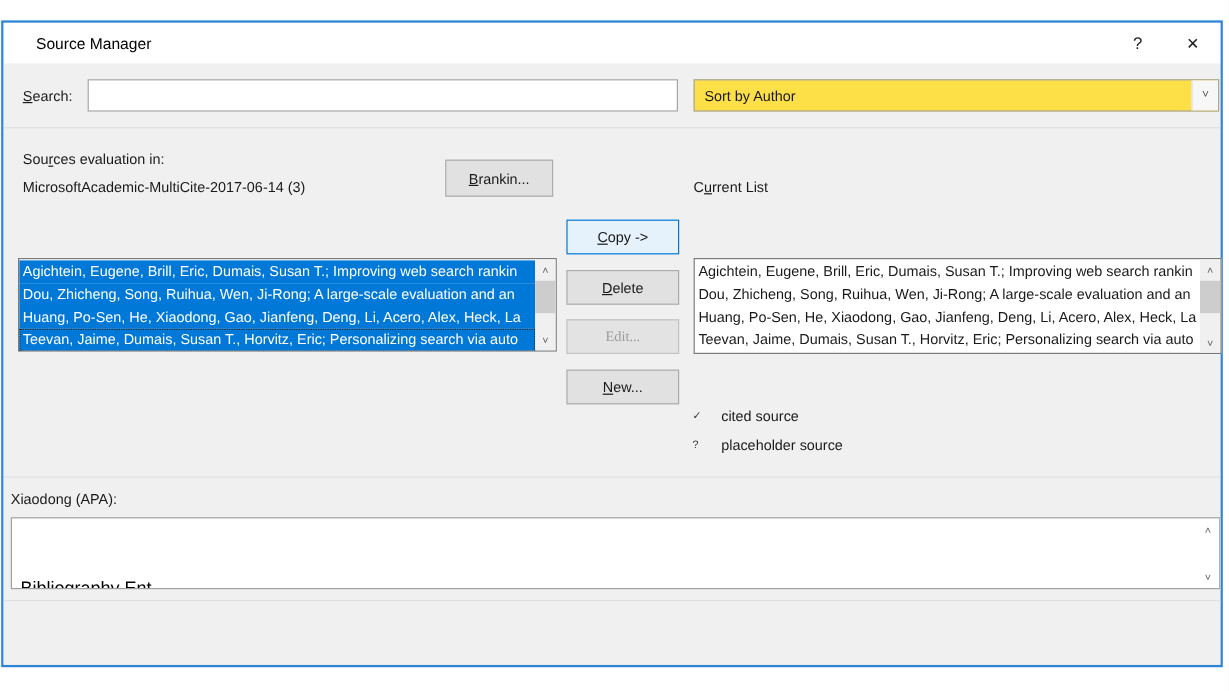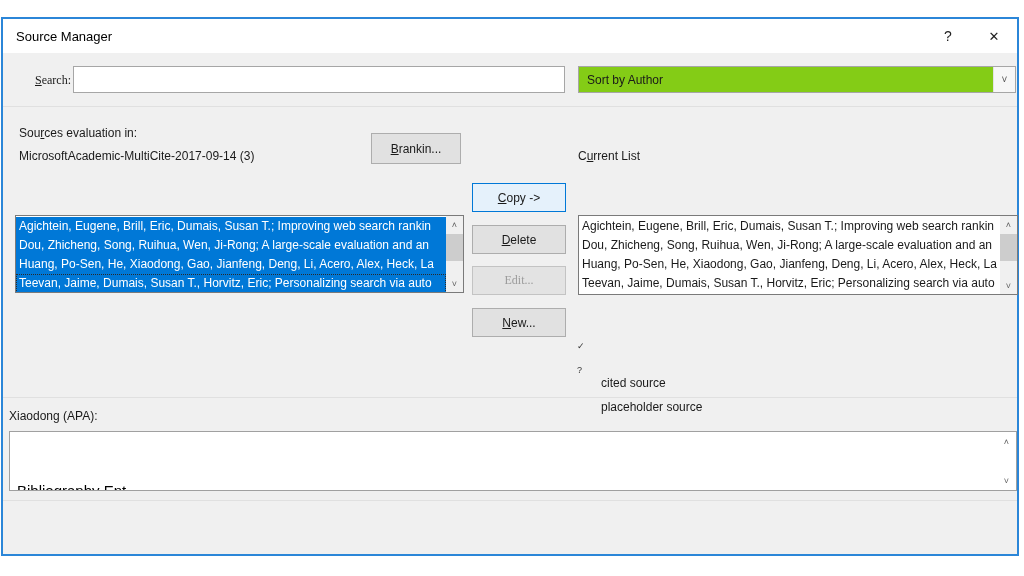--- a/index.html
+++ b/index.html
@@ -8,21 +8,21 @@
     font-family:"Liberation Sans",sans-serif;color:#1a1a1a;overflow:hidden;
     -webkit-font-smoothing:antialiased;
   }
   .dialog{
     position:absolute;left:1px;top:17px;width:1018px;height:539px;
     border:2px solid #2b86d8;background:#f0f0f0;box-sizing:border-box;
   }
   
   .titlebar{
     height:34px;background:#ffffff;display:flex;align-items:center;
-    padding-left:13px;box-sizing:border-box;
+    padding-left:27px;box-sizing:border-box;
   }
   .titlebar .title{font-size:13px;color:#000;}
   .titlebar .spacer{flex:1;}
   .tb-btn{
     width:46px;height:34px;display:flex;align-items:center;justify-content:center;
     font-size:14px;color:#222;cursor:default;
   }
   .tb-btn.close{font-size:13px;}
   
   .dlg-body{position:relative;width:100%;height:501px;background:#f0f0f0;}
@@ -30,21 +30,21 @@
   .lbl{position:absolute;font-size:12px;color:#1a1a1a;white-space:nowrap;}
   .ak{text-decoration:underline;}
   
   .search-input{
     position:absolute;left:70px;top:13px;width:492px;height:27px;
     background:#fff;border:1px solid #a6a6a6;box-sizing:border-box;
     font-family:"Liberation Sans",sans-serif;font-size:12px;padding:0 6px;outline:none;
   }
   .dropdown{
     position:absolute;left:575px;top:13px;width:438px;height:27px;
-    background:#84cc16;border:1px solid #a6a6a6;box-sizing:border-box;
+    background:#fde047;border:1px solid #a6a6a6;box-sizing:border-box;
     display:flex;align-items:center;font-size:12px;
   }
   .dropdown .dd-value{flex:1;padding-left:8px;}
   .dropdown .dd-arrow{
     width:21px;height:25px;display:flex;align-items:center;justify-content:center;
     background:#f7f7f7;border-left:1px solid #e3e3e3;color:#555;font-size:10px;
   }
   
   .listbox{
     position:absolute;background:#fff;border:1px solid #7a7a7a;box-sizing:border-box;
@@ -76,21 +76,21 @@
     cursor:default;
   }
   .btn.primary{background:#e5f1fb;border-color:#0078d7;}
   .btn.disabled{background:#e3e3e3;border-color:#c3c3c3;color:#9c9c9c;font-family:Liberation Serif, serif;}
   
   .legend{position:absolute;left:574px;top:287px;}
   .legend .lrow{display:flex;align-items:flex-start;height:24px;}
   .legend .glyph{
     width:24px;font-size:9px;color:#333;padding-top:1px;text-align:left;
   }
-  .legend .ltext{font-size:12px;color:#1a1a1a;margin-top:36px;}
+  .legend .ltext{font-size:12px;color:#1a1a1a;}
   
   .preview{
     position:absolute;left:6px;top:378px;width:1008px;height:60px;background:#fff;
     border:1px solid #a0a0a0;box-sizing:border-box;overflow:hidden;
   }
   .preview .cite{
     position:absolute;left:7px;top:3px;font-size:15px;color:#000;white-space:pre;
   }
   .preview .clipped{
     position:absolute;left:7px;bottom:-9px;font-size:15px;color:#000;white-space:pre;
@@ -103,30 +103,30 @@
 
   <div class="titlebar">
     <span class="title">Source Manager</span>
     <span class="spacer"></span>
     <span class="tb-btn">?</span>
     <span class="tb-btn close">✕</span>
   </div>
 
   <div class="dlg-body">
 
-    <span class="lbl" style="left:32px;top:20px;font-family:Liberation Serif, serif;"><span></span><span class="ak">S</span><span>earch:</span></span>
+    <span class="lbl" style="left:16px;top:20px;"><span></span><span class="ak">S</span><span>earch:</span></span>
     <input class="search-input" type="text" value="" style="">
     <div class="dropdown">
       <span class="dd-value">Sort by Author</span>
       <span class="dd-arrow">˅</span>
     </div>
     <div class="hr" style="top:53px;"></div>
 
     <span class="lbl" style="left:16px;top:73px;"><span>Sou</span><span class="ak">r</span><span>ces evaluation in:</span></span>
-    <span class="lbl" style="left:16px;top:96px;">MicrosoftAcademic-MultiCite-2017-09-14 (3)</span>
+    <span class="lbl" style="left:16px;top:96px;">MicrosoftAcademic-MultiCite-2017-06-14 (3)</span>
     <div class="btn" style="left:368px;top:80px;width:90px;height:31px;">
         <span></span>
         <span class="ak">B</span>
         <span>rankin...</span>
       </div>
 
     <div class="listbox" style="left:12px;top:130px;width:449px;height:78px;">
       <div class="rows">
         <div class="row sel">Agichtein, Eugene, Brill, Eric, Dumais, Susan T.; Improving web search rankin</div>
         <div class="row sel">Dou, Zhicheng, Song, Ruihua, Wen, Ji-Rong; A large-scale evaluation and an</div>

